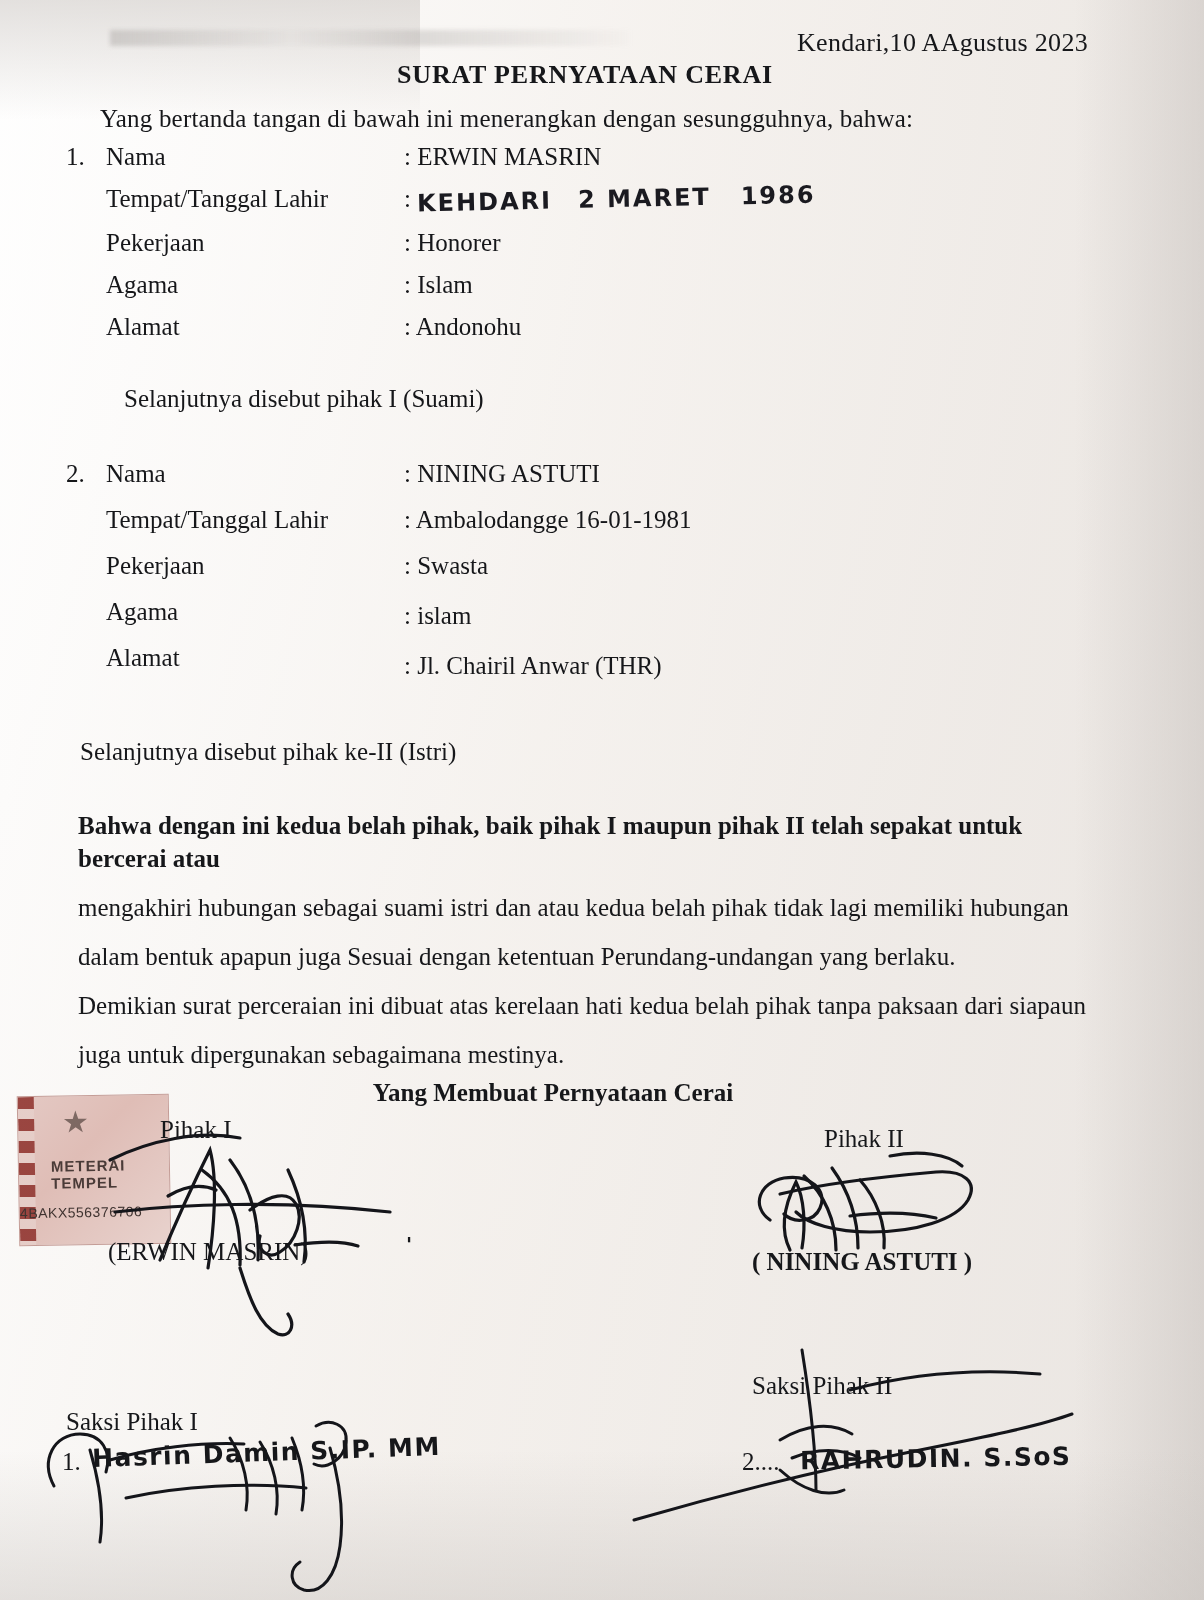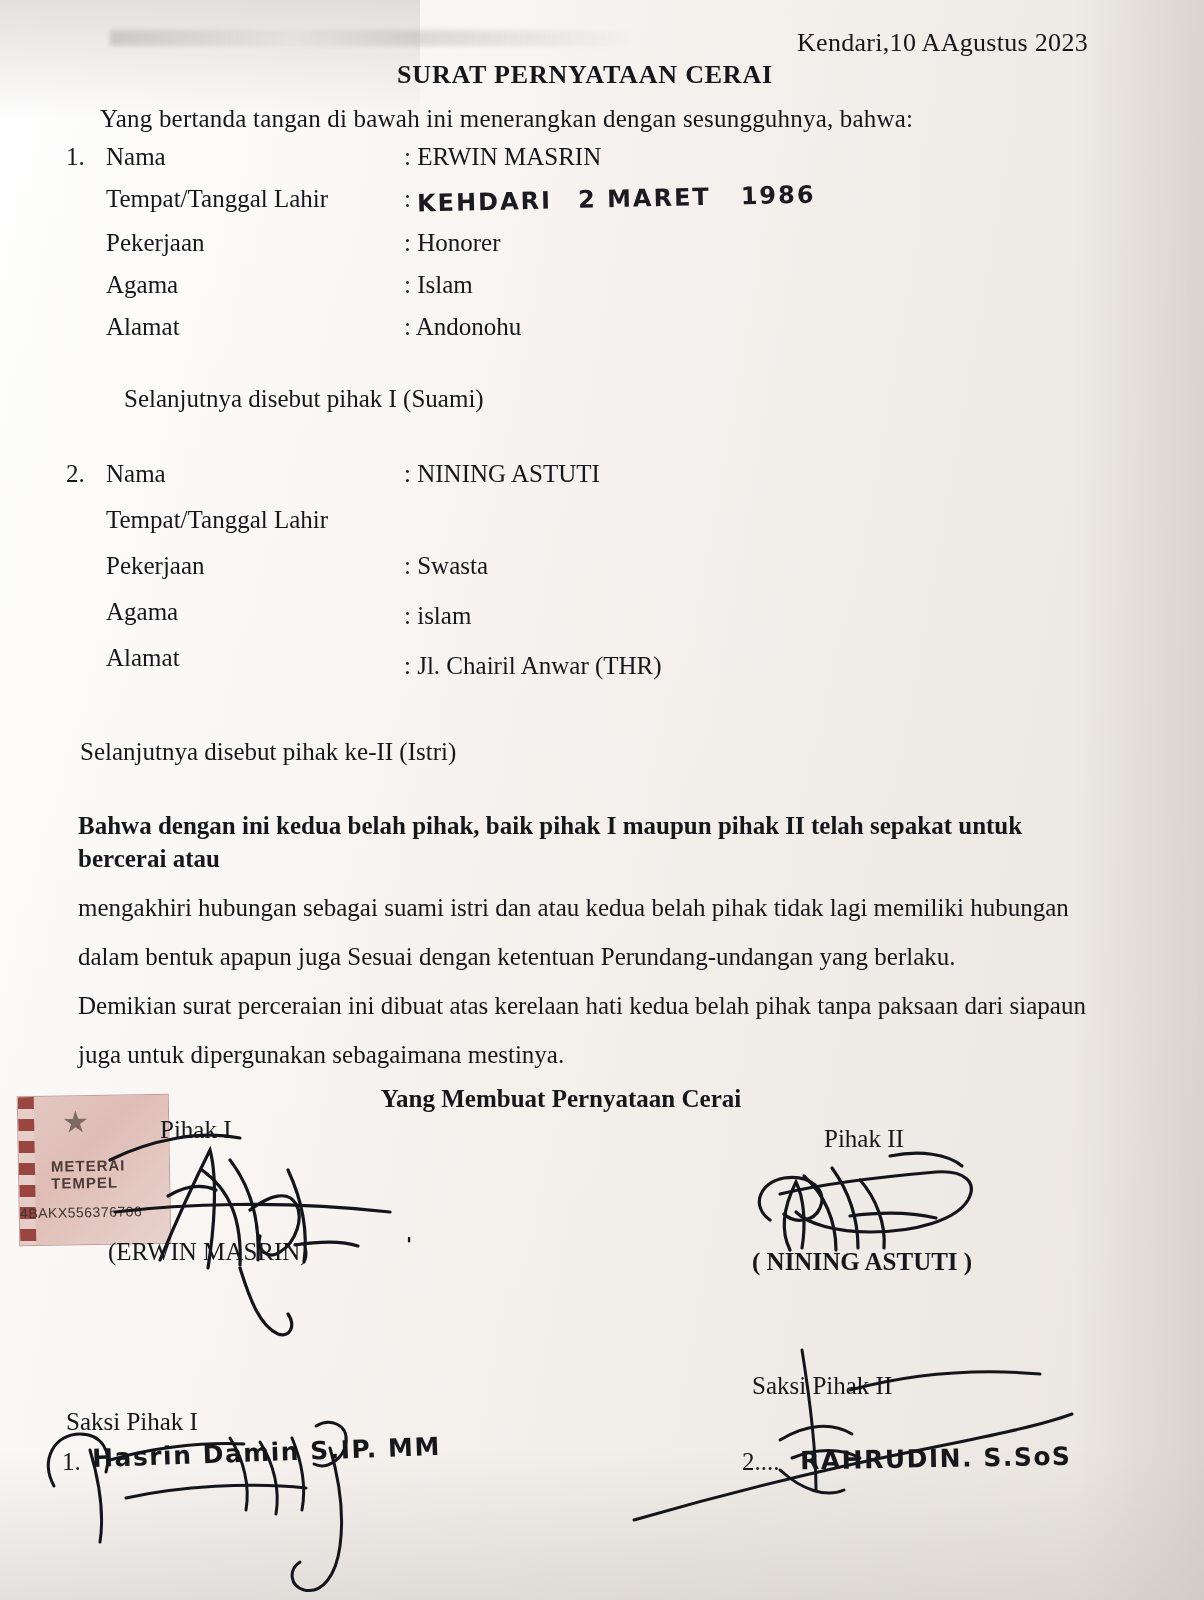--- a/index.html
+++ b/index.html
@@ -123,28 +123,27 @@
     line-height: 1.32;
   }
   .body-text p {
     margin: 0 0 16px 0;
   }
   .body-text p.p1 { font-weight: 600; margin-top: 24px; }
 
   .sign-heading {
     position: absolute;
     top: 1079px;
-    left: 12px;
+    left: 4px;
     width: 1048px;
     text-align: center;
     font-size: 25px;
     font-weight: bold;
     padding-left: 50px;
     box-sizing: border-box;
-    margin-top: 6px;
   }
 
   .sig-label {
     position: absolute;
     font-size: 25px;
   }
 
   
   .meterai {
     position: absolute;
@@ -270,20 +269,21 @@
 
   <div class="party" style="left:62px; top:460px; width:1040px;">
     <div class="row" style="margin-bottom:18px;">
       <div class="num">2.</div>
       <div class="label">Nama</div>
       <div class="value">: NINING ASTUTI</div>
     </div>
     <div class="row" style="margin-bottom:18px;">
       <div class="num"></div>
       <div class="label">Tempat/Tanggal Lahir</div>
+      <div class="value">: Ambalodangge 16-01-1981</div>
     </div>
     <div class="row" style="margin-bottom:18px;">
       <div class="num"></div>
       <div class="label">Pekerjaan</div>
       <div class="value">: Swasta</div>
     </div>
     <div class="row" style="margin-bottom:18px;">
       <div class="num"></div>
       <div class="label">Agama</div>
       <div class="value" style="position:relative; top:4px;">: islam</div>

